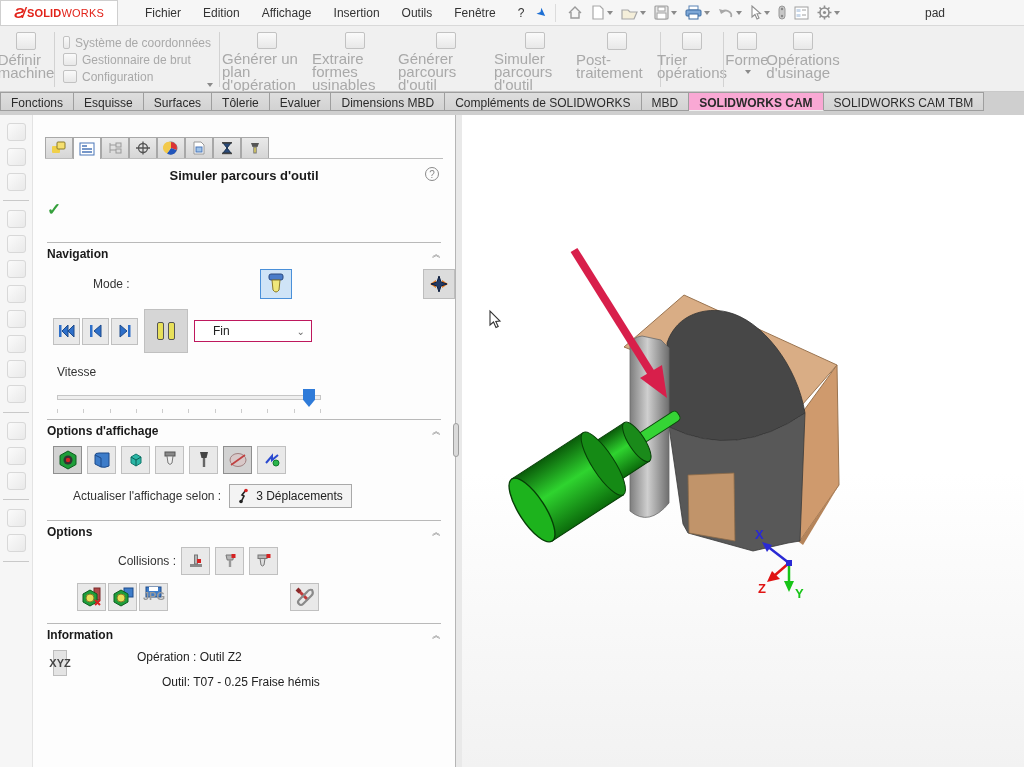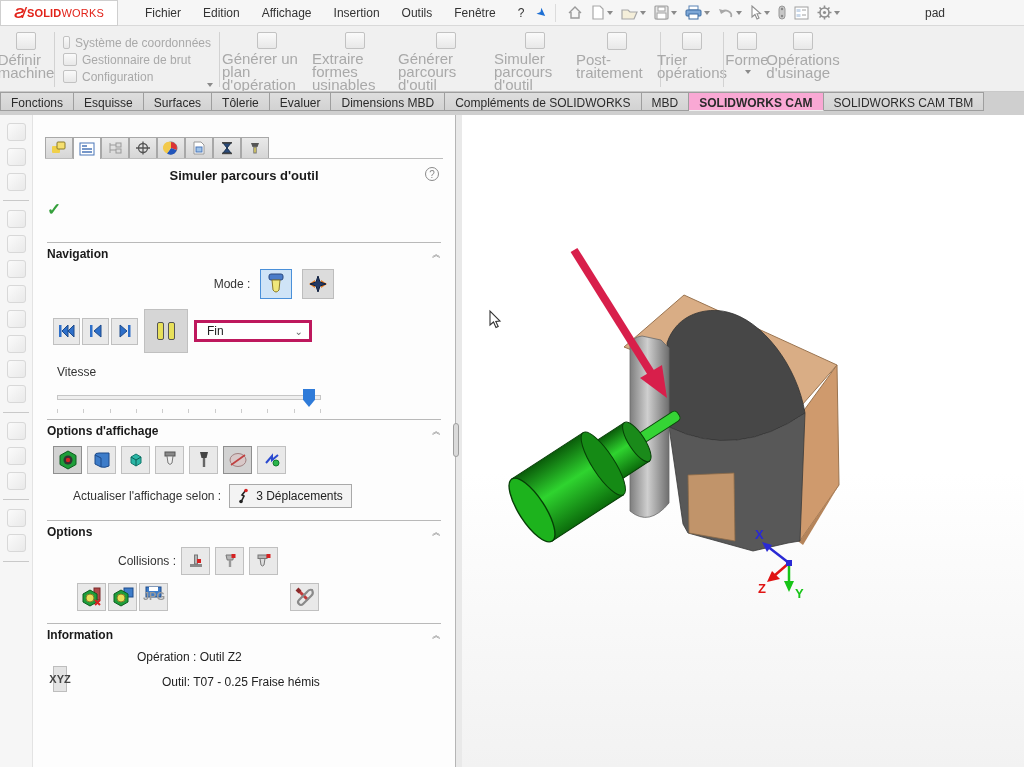--- a/index.html
+++ b/index.html
@@ -65,34 +65,34 @@
   .pane-title { text-align:center; font-size:13px; font-weight:bold; color:#1a1a1a; margin-top:9px; }
   .help-circle { position:absolute; right:16px; top:52px; width:14px; height:14px; border:1px solid #8a8a8a;
     border-radius:50%; color:#8a8a8a; font-size:10px; display:flex; align-items:center; justify-content:center; }
   .checkmark { margin:16px 0 0 14px; color:#35a03c; font-size:17px; font-weight:bold; }
 
   .section-head { display:flex; align-items:center; margin:0 14px; padding-top:4px;
     border-top:1px solid #b9b9b9; }
   .section-head .t { font-size:12px; font-weight:bold; color:#1a1a1a; }
   .chev2 { margin-left:auto; color:#7a7a7a; font-size:9px; line-height:5px; text-align:center; }
 
-  .modrow { display:flex; align-items:center; justify-content:center; margin:8px 0 0 60px; gap:10px; }
+  .modrow { display:flex; align-items:center; justify-content:space-between; margin:8px 0 0 60px; gap:2px; }
   .modrow .mlabel { font-size:12px; color:#333; }
   .mbtn { width:32px; height:30px; border:1px solid #bdbdbd; background:#dcdcdc;
     display:flex; align-items:center; justify-content:center; }
   .mbtn.sel { background:#cfe4f7; border:1px solid #4a90d9; }
 
   .navrow { display:flex; align-items:center; margin:10px 0 0 20px; }
   .pbtn { width:27px; height:27px; border:1px solid #c0c0c0; background:#e9e9e9;
     display:flex; align-items:center; justify-content:center; margin-right:2px; }
   .pausebtn { width:44px; height:44px; background:#d6d6d6; border:1px solid #c0c0c0;
     display:flex; align-items:center; justify-content:center; gap:4px; margin:0 6px 0 4px; }
   .pbar { width:7px; height:18px; background:#e8e05a; border:1px solid #555; border-radius:2px; }
-  .dropdown { width:118px; height:22px; background:#fff; border:3px solid #be185d;
-    display:flex; align-items:center; font-size:12px; color:#222; padding-left:10px; }
+  .dropdown { width:118px; height:22px; background:#fff; border:1px solid #be185d;
+    display:flex; align-items:center; font-size:12px; color:#222; padding-left:18px; }
   .dropdown .dchev { margin-left:auto; margin-right:6px; color:#6a6a6a; font-size:10px; }
 
   .vitesse { font-size:12px; color:#333; margin:12px 0 0 24px; }
   .slider { position:relative; margin:10px 24px 0 24px; height:18px; }
   .strack { position:absolute; left:0; right:110px; top:6px; height:5px; background:#efefef;
     border:1px solid #c6c6c6; }
   .sthumb { position:absolute; left:246px; top:0px; width:12px; height:18px; background:#2f7bd9;
     clip-path:polygon(0 0,100% 0,100% 60%,50% 100%,0 60%); }
   .sticks { display:flex; justify-content:space-between; margin:2px 134px 6px 24px; }
   .stick { width:1px; height:4px; background:#cdcdcd; }
@@ -108,21 +108,21 @@
 
   .colrow { display:flex; align-items:center; gap:5px; margin:8px 0 0 85px; }
   .colrow .clabel { font-size:12px; color:#333; }
   .obtnrow { display:flex; align-items:center; gap:2px; margin:8px 0 12px 44px; }
   .obtn { width:29px; height:28px; border:1px solid #c0c0c0; background:#e9e9e9;
     display:flex; align-items:center; justify-content:center; position:relative; }
   .wrench-gap { width:118px; }
 
   .inforow { display:flex; align-items:flex-start; margin:8px 0 0 20px; }
   .xyzbtn { width:14px; height:26px; border:1px solid #bdbdbd; background:#e4e4e4;
-    font-size:11px; font-weight:bold; color:#444; display:flex; align-items:center; justify-content:center;margin-top:16px; }
+    font-size:11px; font-weight:bold; color:#444; display:flex; align-items:center; justify-content:center; }
   .infotext { margin-left:70px; font-size:12px; color:#222; }
   .infotext .l2 { margin-top:11px; margin-left:25px; }
 
   .divider { position:absolute; left:455px; top:0; width:7px; height:652px; background:#e9e9e9;
     border-left:1px solid #b5b5b5; }
   .dhandle { position:absolute; left:-3px; top:308px; width:6px; height:34px; background:#dadada;
     border:1px solid #9e9e9e; border-radius:3px; }
 
   .viewport { position:absolute; left:462px; top:0; width:562px; height:652px;
     background:linear-gradient(#ffffff 55%, #f2f2f2); }

